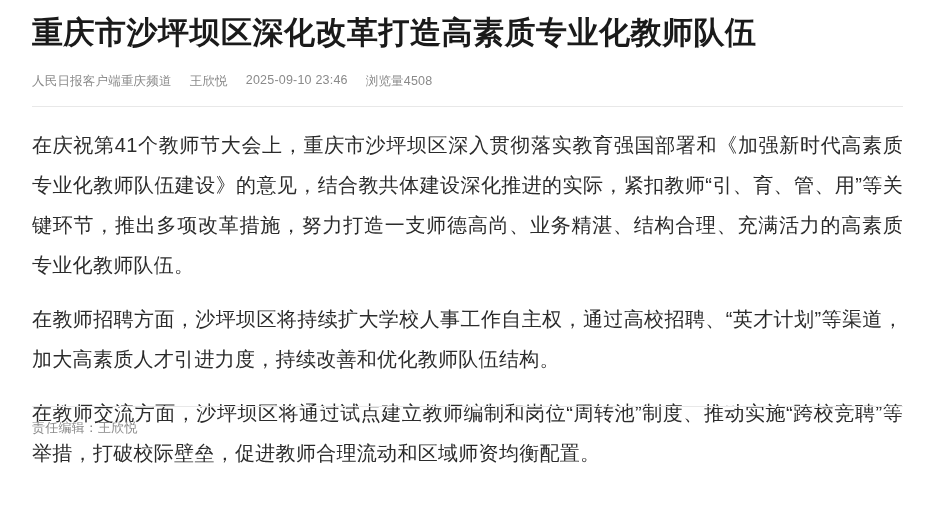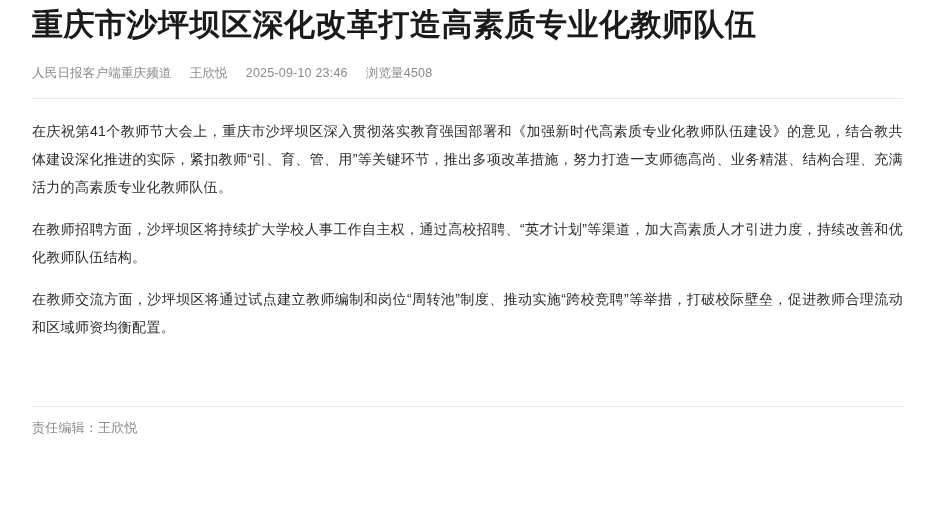--- a/index.html
+++ b/index.html
@@ -11,55 +11,55 @@
     width: 935px;
     height: 511px;
     overflow: hidden;
     font-family: "Liberation Sans", sans-serif;
     color: #222222;
   }
   .page {
     width: 935px;
     height: 453px;
     box-sizing: border-box;
-    padding: 2px 32px 0 32px;
+    padding: 10px 32px 0 32px;
     position: relative;
     border-radius: 14px;
   }
   .article-title {
     font-size: 31px;
     font-weight: bold;
     line-height: 1.25;
     letter-spacing: 0.5px;
     color: #1a1a1a;
     margin: 4px 0 0 0;
   }
   .meta-row {
     margin-top: 20px;
     display: flex;
-    align-items: center;
+    align-items: flex-start;
     gap: 18px;
     font-size: 12.5px;
     color: #8a8a8a;
     letter-spacing: 0.2px;
   }
   .meta-item {
     white-space: nowrap;
   }
   .divider {
     margin-top: 16px;
     height: 1px;
     background: #e8e8e8;
     width: 100%;
   }
   .body-content {
     margin-top: 18px;
   }
   .para {
-    font-size: 14px;
+    font-size: 20px;
     line-height: 2.0;
     color: #2b2b2b;
     margin: 0 0 14px 0;
     text-align: justify;
     letter-spacing: 0.3px;
   }
   .footer-divider {
     position: absolute;
     left: 32px;
     right: 32px;

